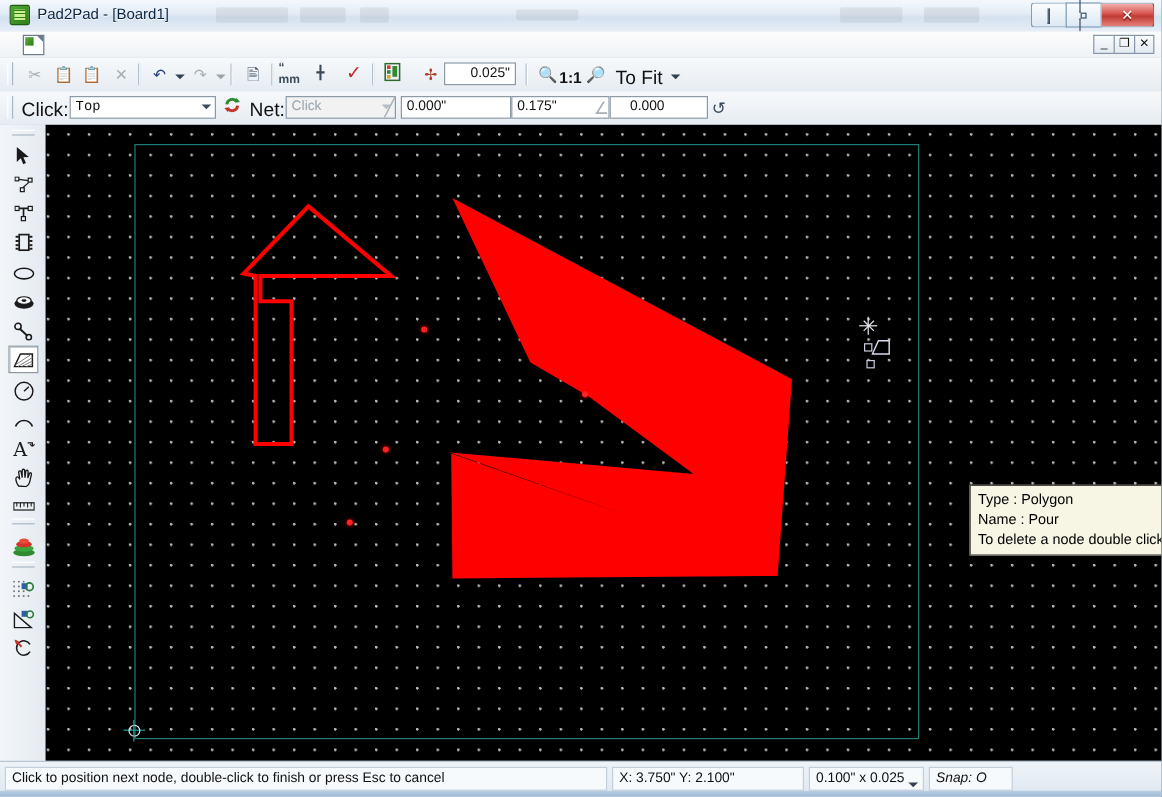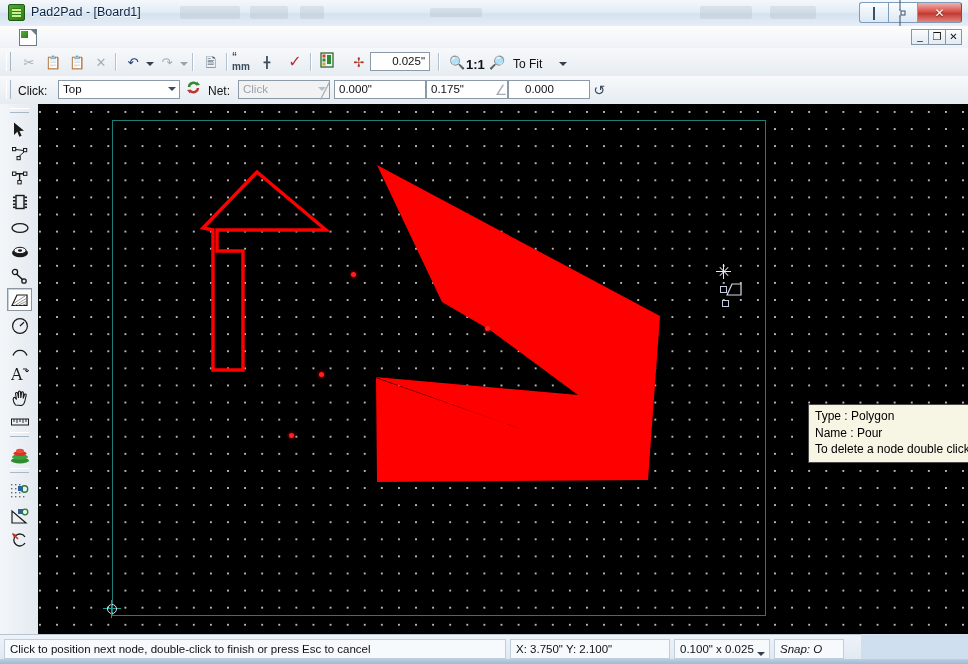--- a/index.html
+++ b/index.html
@@ -72,21 +72,21 @@
         border-left:1px solid #fff;border-right:1px solid #a9b7c5;}
   .tbtn{position:absolute;top:3px;width:22px;height:22px;border:1px solid transparent;
         box-sizing:border-box;border-radius:2px;}
   .sep{position:absolute;top:5px;width:1px;height:18px;background:#b4c2d0;
        border-right:1px solid #fff;}
   .ico{position:absolute;left:50%;top:50%;transform:translate(-50%,-50%);
        font-style:normal;font-size:13px;line-height:1;color:#3b4a5a;}
   .ico.dim{color:#a6aeb6;}
   .tfield{position:absolute;top:4px;height:19px;background:#fff;border:1px solid #8c9aa8;
           box-sizing:border-box;font-size:11.5px;color:#111;padding:2px 4px;}
-  .tlabel{position:absolute;font-size:12px;color:#111;}
+  .tlabel{position:absolute;font-size:16px;color:#111;}
   .combo{position:absolute;top:4px;height:19px;background:#fff;border:1px solid #8c9aa8;
          box-sizing:border-box;font-size:11.5px;color:#111;padding:2px 4px;}
   .combo .arw{position:absolute;right:3px;top:6px;width:0;height:0;
          border-left:4px solid transparent;border-right:4px solid transparent;border-top:4px solid #3b4a5a;}
   .combo.dis{color:#9aa3ab;}
   .combo.dis .arw{border-top-color:#b7bec5;}
   .plainarw{position:absolute;width:0;height:0;border-left:4px solid transparent;
          border-right:4px solid transparent;border-top:4px solid #33414f;}
 
   
@@ -129,21 +129,21 @@
   .node{position:absolute;width:7px;height:7px;border:1px solid #c8cce0;box-sizing:border-box;background:#000;}
 
   
   .tooltip{position:absolute;left:770px;top:300px;width:196px;
            background:#f7f5e4;border:1px solid #4a4a4a;
            box-shadow:2px 2px 3px rgba(0,0,0,.35);
            padding:3px 5px 4px 6px;box-sizing:border-box;
            font-size:12px;color:#000;line-height:16.5px;}
 
   
-  .statusbar{position:absolute;left:0;top:634px;width:861px;height:30px;
+  .statusbar{position:absolute;left:0;top:634px;width:968px;height:30px;
              background:linear-gradient(180deg,#eef3f8,#dde7f1);border-top:1px solid #b8c6d4;}
   .spane{position:absolute;top:4px;height:20px;box-sizing:border-box;
          border:1px solid #c2cedb;background:#f7fafc;
          font-size:11.5px;color:#111;padding:3px 5px;white-space:nowrap;overflow:hidden;}
   .bottomstrip{position:absolute;left:0;top:659px;width:968px;height:5px;
                background:linear-gradient(180deg,#b9cee2,#9fbad4);}
 </style>
 </head>
 <body>
 
@@ -244,21 +244,21 @@
     <div class="tbtn" style="left:486px;">
       <i class="ico">🔎</i>
       </div>
     <div class="tlabel" style="left:513px;top:9px;">To Fit</div>
     <div class="plainarw" style="left:559px;top:14px;"></div>
   </div>
 
   <div class="tbar tbar2">
     <div class="grip" style="left:6px;"></div>
     <div class="tlabel" style="left:18px;top:8px;">Click:</div>
-    <div class="combo" style="left:58px;width:122px;">
+    <div class="combo" style="left:58px;width:122px;font-family:Liberation Mono, monospace;">
       <span>Top</span>
       <span class="arw"></span>
     </div>
     <div class="tbtn" style="left:185px;">
       <svg width="15" height="15" viewBox="0 0 15 15">
         <path d="M3 7 A4.5 4.5 0 0 1 11 4.5" stroke="#2f8a32" stroke-width="2.4" fill="none"></path>
         <path d="M12 8 A4.5 4.5 0 0 1 4 10.5" stroke="#c4342a" stroke-width="2.4" fill="none"></path>
         <polygon points="11,1.5 14,5 10,5.6" fill="#2f8a32"></polygon>
         <polygon points="4,13.5 1,10 5,9.4" fill="#c4342a"></polygon>
       </svg></div>

